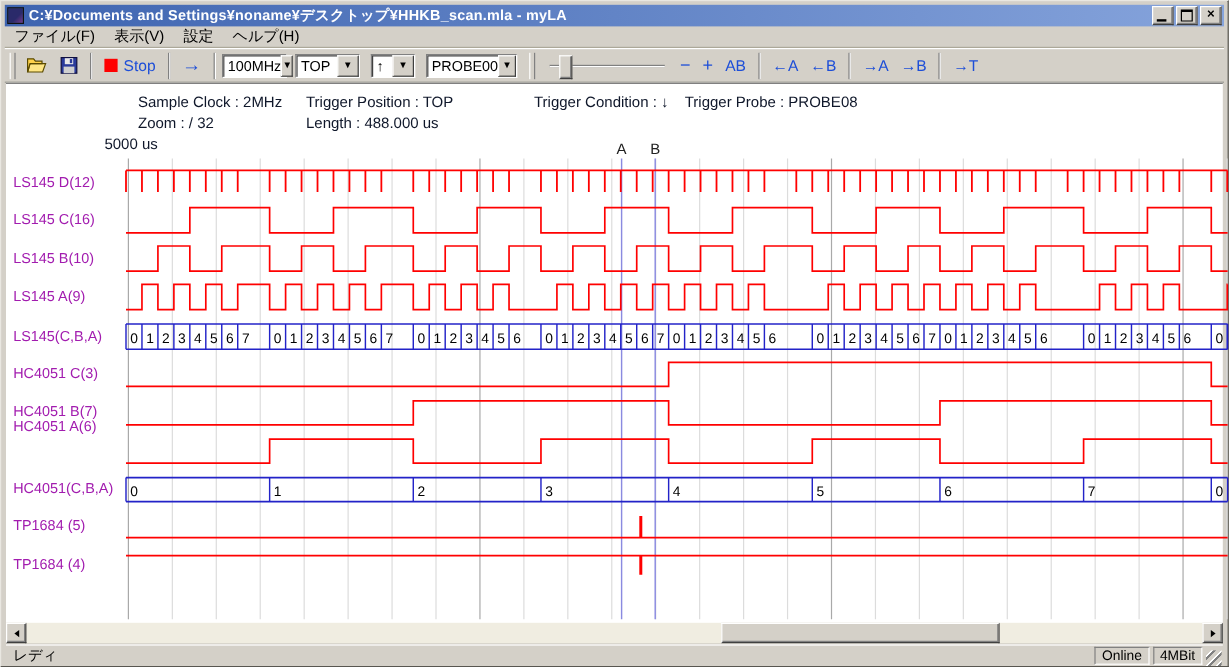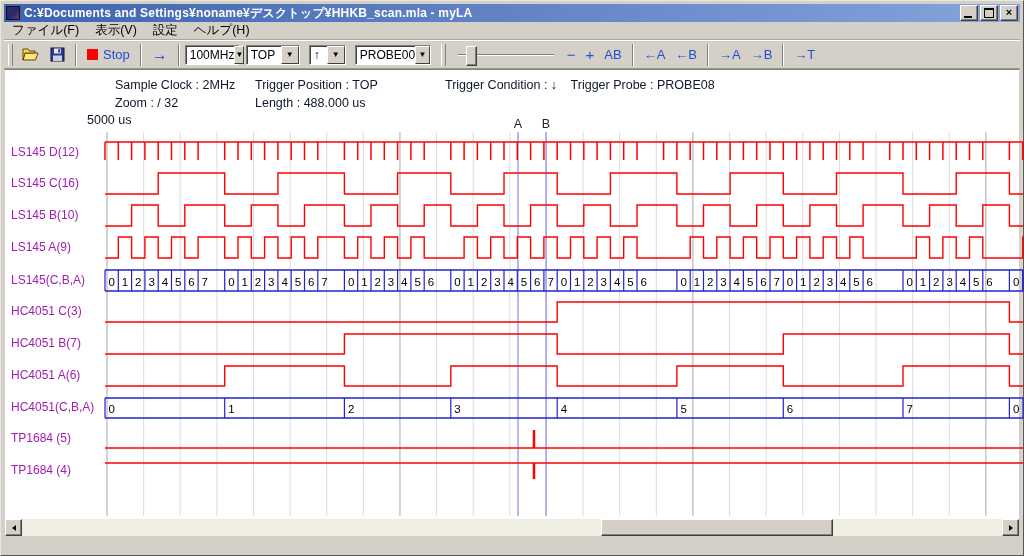--- a/index.html
+++ b/index.html
@@ -164,21 +164,21 @@
   <div class="info-text" style="left:86px;top:112px">5000 us</div>
 
   <div id="channel-labels">
       <div class="ch-label" style="top: 144px;">LS145 D(12)</div>
       <div class="ch-label" style="top: 175px;">LS145 C(16)</div>
       <div class="ch-label" style="top: 207px;">LS145 B(10)</div>
       <div class="ch-label" style="top: 239px;">LS145 A(9)</div>
       <div class="ch-label" style="top: 272px;">LS145(C,B,A)</div>
       <div class="ch-label" style="top: 303px;">HC4051 C(3)</div>
       <div class="ch-label" style="top: 335px;">HC4051 B(7)</div>
-      <div class="ch-label" style="top: 367px;">HC4051 A(6)</div>
+      <div class="ch-label" style="top: 347px;">HC4051 A(6)</div>
       <div class="ch-label" style="top: 399px;">HC4051(C,B,A)</div>
       <div class="ch-label" style="top: 430px;">TP1684 (5)</div>
       <div class="ch-label" style="top: 462px;">TP1684 (4)</div>
     </div>
 
   <svg id="wave" viewBox="0 0 1024 556">
       <line x1="106" y1="131" x2="106" y2="515" stroke="#a9a9a9" stroke-width="1"></line>
       <line x1="142.62" y1="131" x2="142.62" y2="515" stroke="#dcdcdc" stroke-width="1"></line>
       <line x1="179.24" y1="131" x2="179.24" y2="515" stroke="#dcdcdc" stroke-width="1"></line>
       <line x1="215.85999999999999" y1="131" x2="215.85999999999999" y2="515" stroke="#dcdcdc" stroke-width="1"></line>
@@ -435,14 +435,20 @@
   <div class="hscroll">
     <div class="sb-btn" style="left:0">
         <span class="tri-l"></span>
       </div>
     <div class="sb-thumb" id="sb-thumb" style="left: 596px; width: 232px;"></div>
     <div class="sb-btn" style="right:0">
         <span class="tri-r"></span>
       </div>
   </div>
 
+  <div class="statusbar">
+    <span class="status-ready">レディ</span>
+    <span class="status-panel">Online</span>
+    <span class="status-panel">4MBit</span>
+    <span class="size-grip"></span>
+  </div>
 
 </div>
 
 </body></html>

